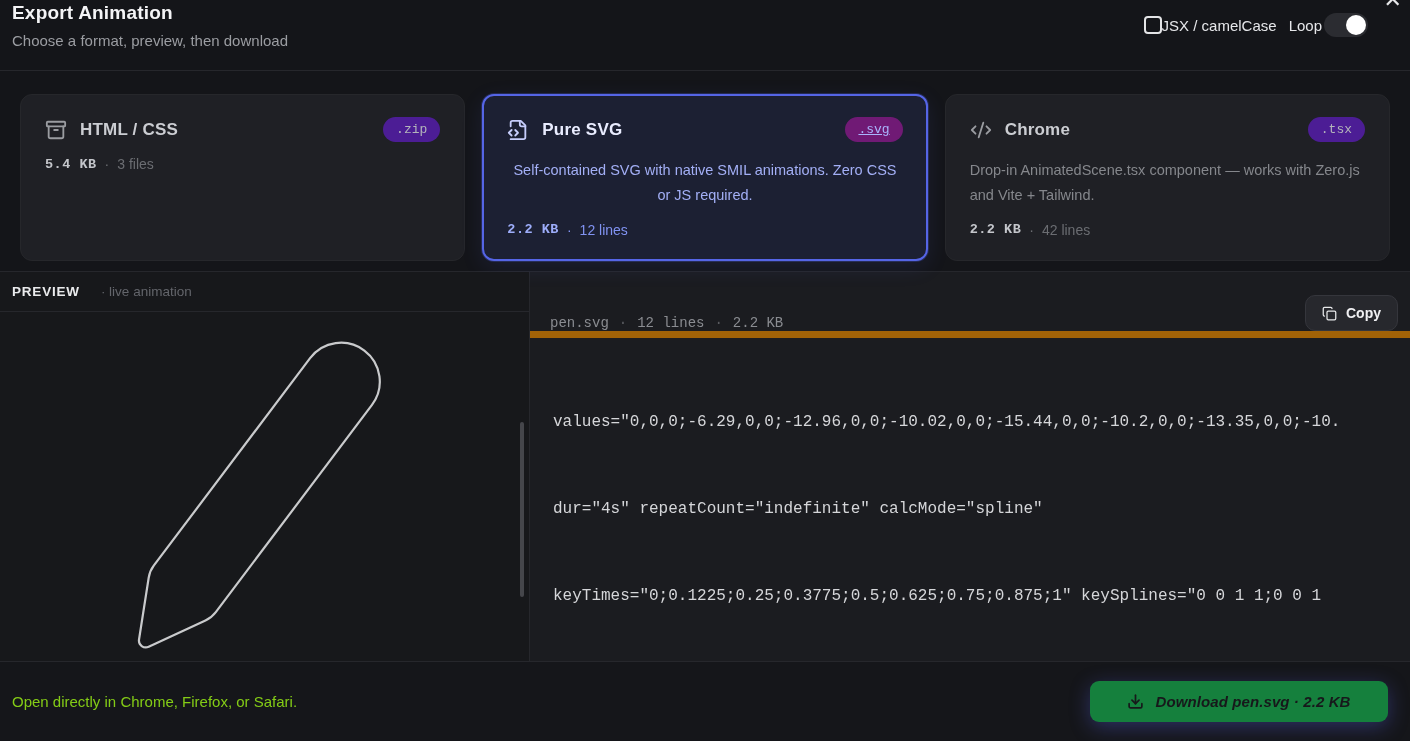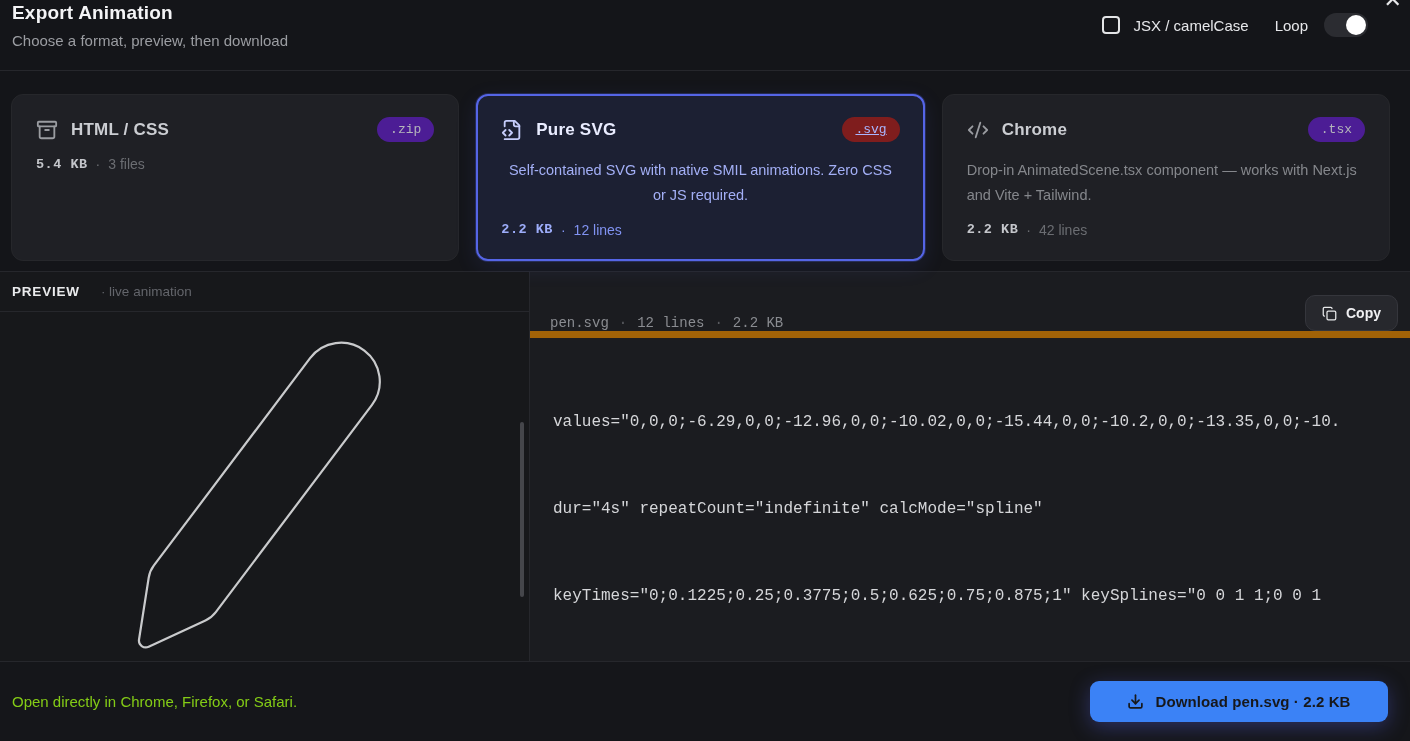--- a/index.html
+++ b/index.html
@@ -13,21 +13,21 @@
 
   
   .header {
     height:71px; padding:0 12px; position:relative;
     border-bottom:1px solid #26272c;
     display:flex; align-items:flex-start; justify-content:space-between;
   }
   .header-left { padding-top:2px; }
   .page-title { font-size:19px; font-weight:bold; letter-spacing:.2px; color:#f4f4f6; }
   .page-subtitle { margin-top:8px; font-size:15px; color:#9b9da2; }
-  .header-right { display:flex; align-items:center; gap:14px; padding-top:13px; padding-right:30px; }
+  .header-right { display:flex; align-items:center; padding-top:13px; padding-right:30px; }
   .checkbox {
     width:18px; height:18px; border:2px solid #e3e4e6; border-radius:4px;
     background:transparent; cursor:pointer;
   }
   .ctrl-label { font-size:15px; color:#e6e7ea; }
   .loop-label { margin-left:12px; }
   .toggle {
     width:44px; height:24px; border-radius:12px; background:#2b2c31;
     position:relative; cursor:pointer; margin-left:2px;
   }
@@ -36,21 +36,21 @@
     border-radius:50%; background:#ffffff;
   }
   .close-btn {
     position:absolute; top:-11px; right:8px; font-size:22px; line-height:1;
     color:#e8e8ea; cursor:pointer; font-weight:300;
   }
 
   
   .cards {
     display:grid; grid-template-columns:repeat(3,1fr); gap:17px;
-    margin:23px 20px 0 11px; height:159px;
+    margin:23px 20px 0 20px; height:159px;
   }
   .card {
     background:#1f2025; border:1px solid #26272b; border-radius:12px;
     padding:22px 24px; cursor:pointer; position:relative;
   }
   .card-head { display:flex; align-items:center; gap:13px; }
   .card-icon { width:22px; height:22px; color:#9a9ca1; flex:none; }
   .card-title { font-size:17px; font-weight:bold; color:#cbcdd2; letter-spacing:.2px; }
   .card-badge {
     margin-left:auto; font-size:13px; color:#b4b6bb; background:#4c1d95;
@@ -61,21 +61,21 @@
   .card-size { font-weight:bold; font-size:13.5px; color:#c4c6cb; letter-spacing:.5px; }
 
   .card.selected {
     background:#1c2033; border:2px solid #5565e6;
     padding:21px 23px;
     box-shadow:0 0 0 1px rgba(85,101,230,.25), 0 6px 22px rgba(85,101,230,.12);
     text-align:center;
   }
   .card.selected .card-icon { color:#c6cdfb; }
   .card.selected .card-title { color:#e9ecff; }
-  .card.selected .card-badge { background:#7f1d1d; color:#a9b5fd;text-decoration:underline; }
+  .card.selected .card-badge { background:#701a75; color:#a9b5fd;text-decoration:underline; }
   .card.selected .card-desc { color:#a3aff6; }
   .card.selected .card-meta { color:#8193f2; }
   .card.selected .card-size { color:#9dadfa; }
 
   
   .panels {
     margin-top:18px; height:390px; border-top:1px solid #26272c;
     display:grid; grid-template-columns:529px 1fr;
   }
   .preview-pane { background:#17181b; position:relative; overflow:hidden; }
@@ -113,23 +113,24 @@
 
   
   .footer {
     height:79px; border-top:1px solid #26272c; background:#15161a;
     display:flex; align-items:center; justify-content:space-between;
     padding:0 22px 0 12px;
   }
   .footer-hint { font-size:15px; color:#84cc16; }
   .download-btn {
     display:flex; align-items:center; justify-content:center; gap:11px;
-    width:298px; height:41px; border-radius:9px; background:#3b82f6;
+    width:298px; height:41px; border-radius:9px; background:#15803d;
     color:#17181b; cursor:pointer;
     box-shadow:0 5px 20px rgba(88,100,235,.35);
+    font-style:italic;
   }
   .download-btn svg { width:17px; height:17px; }
   .download-label { font-size:15px; font-weight:bold; letter-spacing:.1px; }
 </style>
 </head>
 <body>
 
 <div class="header">
   <div class="header-left">
     <div class="page-title">Export Animation</div>
@@ -187,21 +188,21 @@
   <div class="card">
     <div class="card-head">
       <svg class="card-icon" viewBox="0 0 24 24" fill="none" stroke="currentColor" stroke-width="2" stroke-linecap="round" stroke-linejoin="round">
           <path d="m18 16 4-4-4-4"></path>
           <path d="m6 8-4 4 4 4"></path>
           <path d="m14.5 4-5 16"></path>
         </svg>
       <span class="card-title">Chrome</span>
       <span class="card-badge mono">.tsx</span>
     </div>
-    <div class="card-desc">Drop-in AnimatedScene.tsx component — works with Next.js and Vite + Tailwind.</div>
+    <div class="card-desc">Drop-in AnimatedScene.tsx component — works with Zero.js and Vite + Tailwind.</div>
     <div class="card-meta">
       <span class="card-size mono">2.2 KB</span>
       <span>·</span>
       <span>42 lines</span>
     </div>
   </div>
 
 </div>
 
 <div class="panels">

